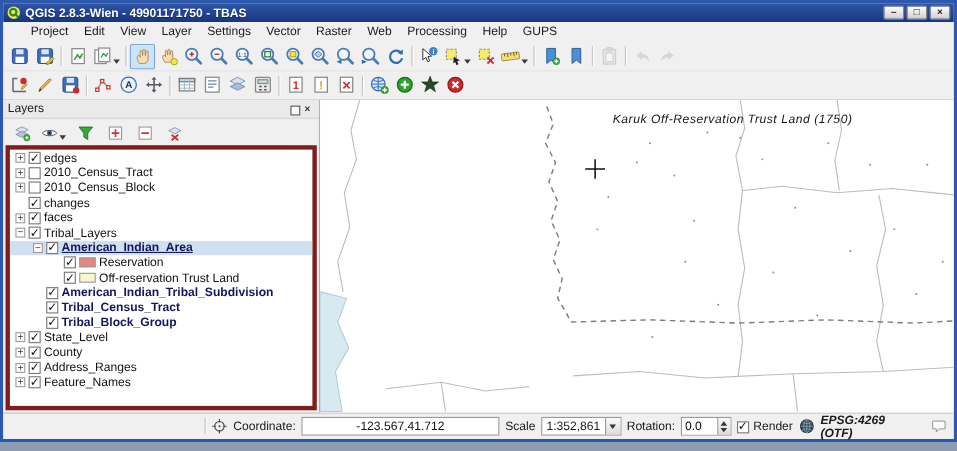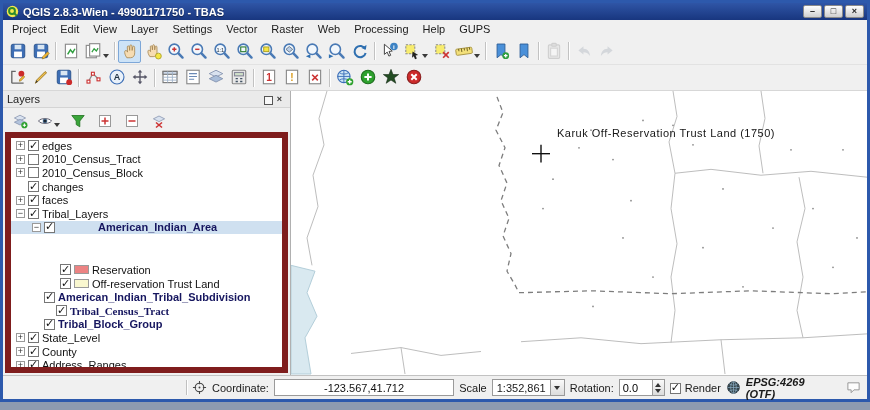--- a/index.html
+++ b/index.html
@@ -15,21 +15,21 @@
   .app-icon{width:13px;height:13px;flex:none;display:flex;}
   .win-controls{display:flex;gap:2px;flex:none;}
   .win-btn{width:19px;height:13px;background:linear-gradient(#fefefe,#cfcfcf);
     border:1px solid #8a8a8a;border-radius:2px;font-size:9px;line-height:10px;
     text-align:center;color:#222;position:relative;}
   .win-btn.min::after{content:"–";font-weight:bold;}
   .win-btn.max::after{content:"□";}
   .win-btn.close::after{content:"×";font-weight:bold;}
   
   .menubar{height:18px;display:flex;align-items:center;background:#f0f0f0;
-    font-size:11px;color:#1a1a1a;flex:none;padding-left:2px;}
+    font-size:11px;color:#1a1a1a;flex:none;padding-left:18px;}
   .menu-item{padding:2px 7px;white-space:nowrap;}
   
   .toolbar{display:flex;align-items:center;background:#f0f0f0;flex:none;padding:1px 3px;}
   .toolbar.r1{height:27px;border-bottom:1px solid #e2e2e2;}
   .toolbar.r2{height:26px;border-bottom:1px solid #d7d7d7;}
   .tbtn{height:23px;min-width:23px;display:inline-flex;align-items:flex-end;justify-content:center;
     border:1px solid transparent;border-radius:2px;padding:2px 1px;}
   .tbtn svg{display:block;}
   .tbtn.active{background:#cde3f7;border-color:#7da7d8;}
   .tbtn.disabled{opacity:.38;}
@@ -42,40 +42,40 @@
     display:flex;flex-direction:column;}
   .panel-header{height:17px;flex:none;display:flex;align-items:center;font-size:11px;
     padding:0 4px;background:#eaeaea;border-bottom:1px solid #d4d4d4;color:#222;}
   .panel-header .ph-title{flex:1;}
   .ph-btn{width:13px;height:12px;display:flex;align-items:center;justify-content:center;
     font-size:9px;color:#333;border:1px solid transparent;}
   .ph-undock{position:relative;}
   .ph-undock::before{content:"";position:absolute;left:3px;top:2px;width:7px;height:7px;border:1px solid #555;background:#f8f8f8;}
   .ph-close::after{content:"×";font-weight:bold;}
   .panel-toolbar{height:24px;flex:none;display:flex;align-items:center;gap:4px;padding:2px 5px;}
-  .layer-tree{flex:1;margin:0 2px 2px 2px;background:#fff;border:6px solid #7f1d1d;
+  .layer-tree{flex:1;margin:0 2px 2px 2px;background:#fff;border:4px solid #7f1d1d;
     font-size:11px;overflow:hidden;padding-top:1px;}
   .tree-row{display:flex;align-items:center;height:13.6px;gap:3px;white-space:nowrap;}
   .tree-row.selected{background:#cfe0f0;}
   .expander{width:9px;height:9px;flex:none;border:1px solid #9a9a9a;background:#fff;
     font-size:9px;line-height:7px;text-align:center;color:#333;position:relative;}
   .expander.plus::after{content:"+";position:absolute;left:0;top:0;width:7px;line-height:7px;}
   .expander.minus::after{content:"−";position:absolute;left:0;top:0;width:7px;line-height:7px;}
   .expander.empty{border:none;background:transparent;}
   .cb{width:11px;height:11px;flex:none;border:1px solid #767676;background:#fff;position:relative;}
   .cb.on::after{content:"✓";position:absolute;left:0px;top:-2.5px;font-size:11px;color:#101010;}
   .swatch{width:15px;height:9px;flex:none;border:1px solid #9a9a9a;}
   .tlabel{color:#111;}
   .tlabel.bold{font-weight:bold;color:#16165f;}
-  .tlabel.selected{font-weight:bold;color:#16165f;margin-left:40px;}
+  .tlabel.selected{font-weight:bold;color:#16165f;text-decoration:underline;}
   
   .map-canvas{flex:1;position:relative;background:#ffffff;min-width:0;}
   .map-canvas svg.basemap{position:absolute;inset:0;width:100%;height:100%;}
-  .map-label{position:absolute;left:266px;top:36px;font-size:11px;color:#161616;
-    letter-spacing:.5px;white-space:nowrap;}
+  .map-label{position:absolute;left:266px;top:12px;font-size:11px;color:#161616;
+    letter-spacing:.5px;white-space:nowrap;font-style:italic;}
   
   .statusbar{height:24px;flex:none;display:flex;align-items:center;gap:5px;
     background:#f0f0f0;border-top:1px solid #c2c2c2;padding:0 6px;font-size:11px;color:#1a1a1a;}
   .progress-zone{width:172px;height:100%;flex:none;}
   .sb-sep{width:1px;height:15px;background:#c0c0c0;box-shadow:1px 0 0 #fff;flex:none;}
   .sb-icon{width:15px;height:15px;flex:none;display:flex;}
   .sb-field{height:17px;border:1px solid #9a9a9a;background:#fff;font-size:11px;
     text-align:center;width:182px;font-family:inherit;color:#111;padding:0 3px;}
   .sb-combo{display:inline-flex;height:17px;border:1px solid #9a9a9a;background:#fff;align-items:stretch;}
   .combo-text{padding:1.5px 4px;min-width:54px;}
@@ -490,38 +490,38 @@
           <div class="tree-row" style="padding-left: 5px;">
             <span class="expander minus"></span>
             <span class="cb on"></span>
             <span class="tlabel plain">Tribal_Layers</span>
           </div>
           <div class="tree-row selected" style="padding-left: 21px;">
             <span class="expander minus"></span>
             <span class="cb on"></span>
             <span class="tlabel selected">American_Indian_Area</span>
           </div>
-          <div class="tree-row" style="padding-left: 37px; margin-top: 29px;">
+          <div class="tree-row" style="padding-left: 37px;">
             <span class="expander empty"></span>
             <span class="cb on"></span>
             <span class="swatch" style="background: rgb(236, 131, 131);"></span>
             <span class="tlabel legend">Reservation</span>
           </div>
           <div class="tree-row" style="padding-left: 37px;">
             <span class="expander empty"></span>
             <span class="cb on"></span>
             <span class="swatch" style="background: rgb(249, 247, 207);"></span>
             <span class="tlabel legend">Off-reservation Trust Land</span>
           </div>
           <div class="tree-row" style="padding-left: 21px;">
             <span class="expander empty"></span>
             <span class="cb on"></span>
             <span class="tlabel bold">American_Indian_Tribal_Subdivision</span>
           </div>
-          <div class="tree-row" style="padding-left: 33px; font-family: Liberation Serif, serif;">
+          <div class="tree-row" style="padding-left: 21px;">
             <span class="expander empty"></span>
             <span class="cb on"></span>
             <span class="tlabel bold">Tribal_Census_Tract</span>
           </div>
           <div class="tree-row" style="padding-left: 21px;">
             <span class="expander empty"></span>
             <span class="cb on"></span>
             <span class="tlabel bold">Tribal_Block_Group</span>
           </div>
           <div class="tree-row" style="padding-left: 5px;">

